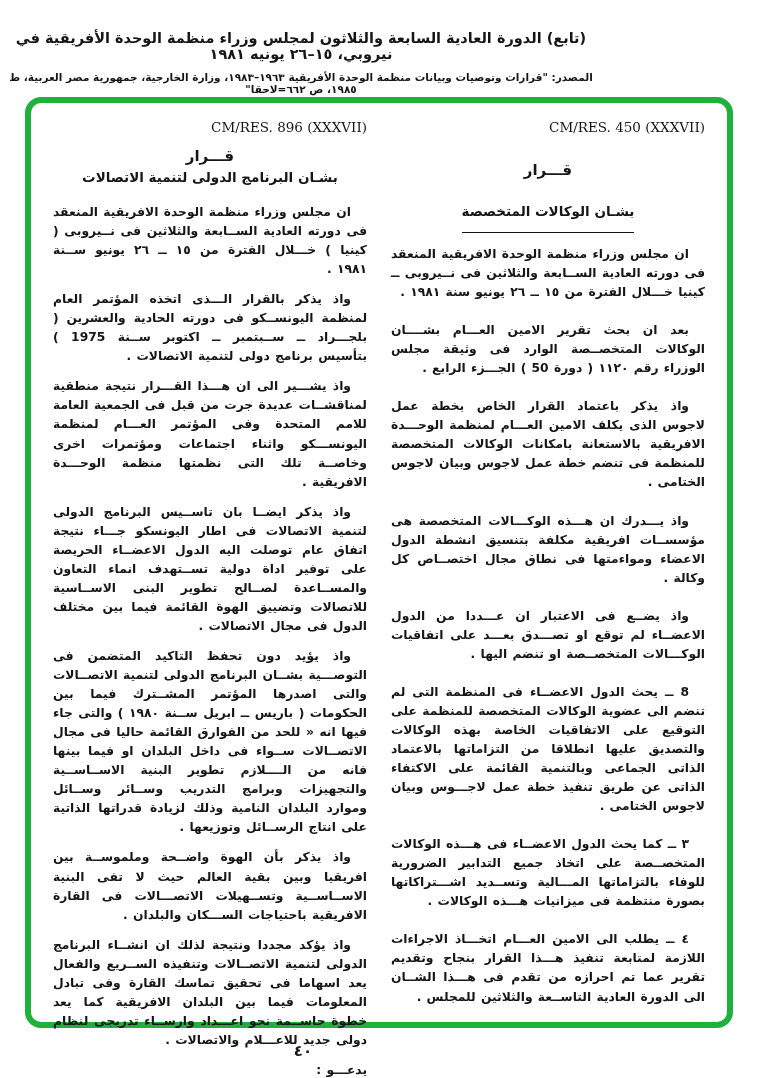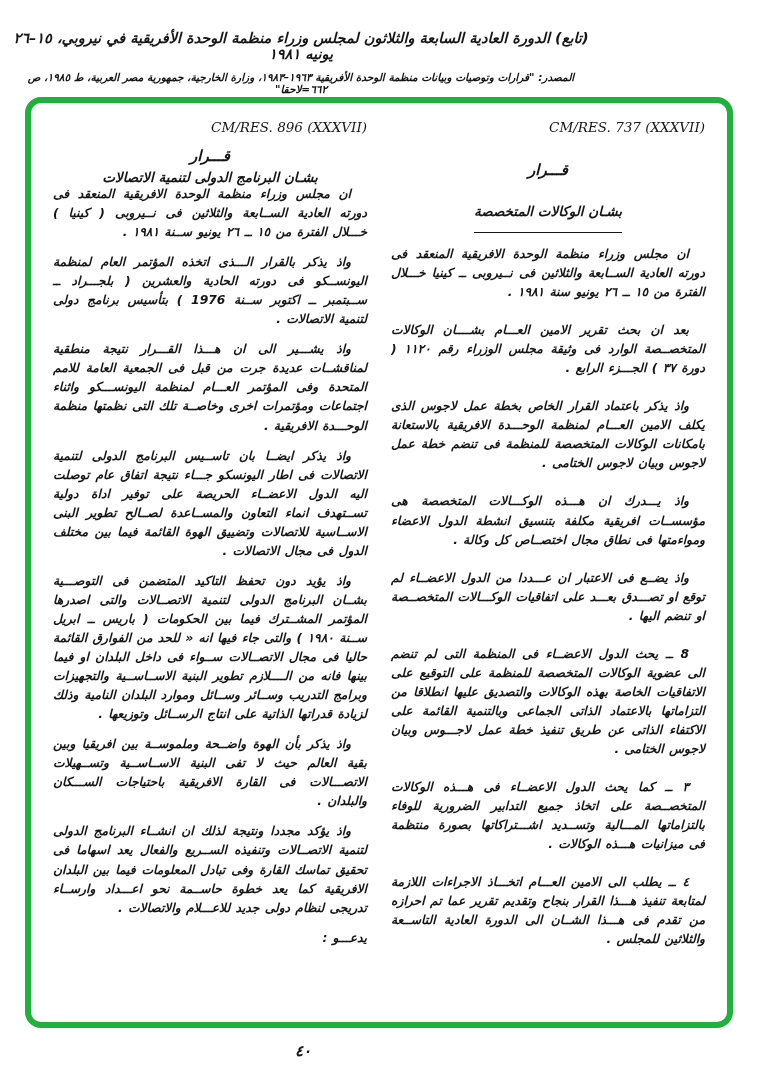--- a/index.html
+++ b/index.html
@@ -3,21 +3,21 @@
 <meta charset="utf-8">
 <style>
   * { box-sizing: border-box; margin: 0; padding: 0; }
   html, body {
     width: 758px; height: 1078px;
     background: #ffffff;
     font-family: "DejaVu Sans", sans-serif;
     color: #161616;
     overflow: hidden;
   }
-  .page { position: relative; width: 602px; height: 1078px; font-style: italic; }
+  .page { position: relative; width: 602px; height: 1078px; }
 
   
   .top-header { position: absolute; top: 30px; left: 0; right: 0; text-align: center; direction: rtl; }
   .hdr-line1 { font-size: 14.5px; font-weight: 700; letter-spacing: 0; }
   .hdr-line2 { font-size: 10.5px; font-weight: 700; margin-top: 9px; }
 
   
   .green-box {
     position: absolute;
     left: 25px; top: 97px;
@@ -52,21 +52,21 @@
   }
   .res-subtitle {
     text-align: center;
     font-size: 13.5px;
     font-weight: 700;
   }
   .col-895 .res-title    { margin-top: 26px; }
   .col-895 .res-subtitle { margin-top: 24px; margin-bottom: 26px; }
   .col-895 .res-subtitle .u { border-bottom: 1.5px solid #161616; padding-bottom: 13px; }
   .col-896 .res-title    { margin-top: 12px; }
-  .col-896 .res-subtitle { margin-top: 4px;  }
+  .col-896 .res-subtitle { margin-top: 4px;  margin-bottom: 18px; }
 
   .col p {
     font-size: 12.3px;
     font-weight: 700;
     line-height: 1.55;
     text-align: justify;
     text-indent: 16px;
     word-spacing: 1px;
   }
   .col-895 p { margin-bottom: 19px; }
@@ -89,39 +89,39 @@
 
   <div class="top-header">
     <div class="hdr-line1">(تابع) الدورة العادية السابعة والثلاثون لمجلس وزراء منظمة الوحدة الأفريقية في نيروبي، ١٥–٢٦ يونيه ١٩٨١</div>
     <div class="hdr-line2">المصدر: "قرارات وتوصيات وبيانات منظمة الوحدة الأفريقية ١٩٦٣–١٩٨٣، وزارة الخارجية، جمهورية مصر العربية، ط ١٩٨٥، ص ٦٦٢=لاحقا"</div>
   </div>
 
   <div class="green-box">
     <div class="columns">
 
       <section class="col col-895">
-        <div class="res-num">CM/RES. 737 (XXXVII)</div>
+        <div class="res-num">CM/RES. 450 (XXXVII)</div>
         <div class="res-title">قـــرار</div>
         <div class="res-subtitle"><span class="u">بشـان الوكالات المتخصصة</span></div>
         <p>ان مجلس وزراء منظمة الوحدة الافريقية المنعقد فى دورته العادية الســابعة والثلاثين فى نــيروبى ــ كينيا خـــلال الفترة من ١٥ ــ ٢٦ يونيو سنة ١٩٨١ .</p>
-        <p>بعد ان بحث تقرير الامين العـــام بشــــان الوكالات المتخصــصة الوارد فى وثيقة مجلس الوزراء رقم ١١٢٠ ( دورة ٣٧ ) الجـــزء الرابع .</p>
+        <p>بعد ان بحث تقرير الامين العـــام بشــــان الوكالات المتخصــصة الوارد فى وثيقة مجلس الوزراء رقم ١١٢٠ ( دورة 50 ) الجـــزء الرابع .</p>
         <p>واذ يذكر باعتماد القرار الخاص بخطة عمل لاجوس الذى يكلف الامين العـــام لمنظمة الوحـــدة الافريقية بالاستعانة بامكانات الوكالات المتخصصة للمنظمة فى تنضم خطة عمل لاجوس وبيان لاجوس الختامى .</p>
         <p>واذ يـــدرك ان هـــذه الوكـــالات المتخصصة هى مؤسســات افريقية مكلفة بتنسيق انشطة الدول الاعضاء ومواءمتها فى نطاق مجال اختصــاص كل وكالة .</p>
         <p>واذ يضــع فى الاعتبار ان عـــددا من الدول الاعضــاء لم توقع او تصـــدق بعـــد على اتفاقيات الوكـــالات المتخصــصة او تنضم اليها .</p>
         <p>8 ــ يحث الدول الاعضــاء فى المنظمة التى لم تنضم الى عضوية الوكالات المتخصصة للمنظمة على التوقيع على الاتفاقيات الخاصة بهذه الوكالات والتصديق عليها انطلاقا من التزاماتها بالاعتماد الذاتى الجماعى وبالتنمية القائمة على الاكتفاء الذاتى عن طريق تنفيذ خطة عمل لاجـــوس وبيان لاجوس الختامى .</p>
         <p>٣ ــ كما يحث الدول الاعضــاء فى هـــذه الوكالات المتخصــصة على اتخاذ جميع التدابير الضرورية للوفاء بالتزاماتها المـــالية وتســديد اشـــتراكاتها بصورة منتظمة فى ميزانيات هـــذه الوكالات .</p>
         <p>٤ ــ يطلب الى الامين العـــام اتخـــاذ الاجراءات اللازمة لمتابعة تنفيذ هـــذا القرار بنجاح وتقديم تقرير عما تم احرازه من تقدم فى هـــذا الشــان الى الدورة العادية التاســعة والثلاثين للمجلس .</p>
       </section>
 
       <section class="col col-896">
         <div class="res-num">CM/RES. 896 (XXXVII)</div>
         <div class="res-title">قـــرار</div>
         <div class="res-subtitle">بشـان البرنامج الدولى لتنمية الاتصالات</div>
         <p>ان مجلس وزراء منظمة الوحدة الافريقية المنعقد فى دورته العادية الســابعة والثلاثين فى نــيروبى ( كينيا ) خـــلال الفترة من ١٥ ــ ٢٦ يونيو ســنة ١٩٨١ .</p>
-        <p>واذ يذكر بالقرار الـــذى اتخذه المؤتمر العام لمنظمة اليونســكو فى دورته الحادية والعشرين ( بلجـــراد ــ ســبتمبر ــ اكتوبر ســنة 1976 ) بتأسيس برنامج دولى لتنمية الاتصالات .</p>
+        <p>واذ يذكر بالقرار الـــذى اتخذه المؤتمر العام لمنظمة اليونســكو فى دورته الحادية والعشرين ( بلجـــراد ــ ســبتمبر ــ اكتوبر ســنة 1975 ) بتأسيس برنامج دولى لتنمية الاتصالات .</p>
         <p>واذ يشـــير الى ان هـــذا القـــرار نتيجة منطقية لمناقشــات عديدة جرت من قبل فى الجمعية العامة للامم المتحدة وفى المؤتمر العـــام لمنظمة اليونســـكو واثناء اجتماعات ومؤتمرات اخرى وخاصــة تلك التى نظمتها منظمة الوحـــدة الافريقية .</p>
         <p>واذ يذكر ايضــا بان تاســيس البرنامج الدولى لتنمية الاتصالات فى اطار اليونسكو جـــاء نتيجة اتفاق عام توصلت اليه الدول الاعضــاء الحريصة على توفير اداة دولية تســتهدف انماء التعاون والمســاعدة لصــالح تطوير البنى الاســاسية للاتصالات وتضييق الهوة القائمة فيما بين مختلف الدول فى مجال الاتصالات .</p>
         <p>واذ يؤيد دون تحفظ التاكيد المتضمن فى التوصـــية بشــان البرنامج الدولى لتنمية الاتصــالات والتى اصدرها المؤتمر المشــترك فيما بين الحكومات ( باريس ــ ابريل ســنة ١٩٨٠ ) والتى جاء فيها انه « للحد من الفوارق القائمة حاليا فى مجال الاتصــالات ســواء فى داخل البلدان او فيما بينها فانه من الــــلازم تطوير البنية الاســاســية والتجهيزات وبرامج التدريب وســائر وســائل وموارد البلدان النامية وذلك لزيادة قدراتها الذاتية على انتاج الرســائل وتوزيعها .</p>
         <p>واذ يذكر بأن الهوة واضــحة وملموســة بين افريقيا وبين بقية العالم حيث لا تفى البنية الاســاســية وتســهيلات الاتصـــالات فى القارة الافريقية باحتياجات الســـكان والبلدان .</p>
         <p>واذ يؤكد مجددا ونتيجة لذلك ان انشــاء البرنامج الدولى لتنمية الاتصــالات وتنفيذه الســريع والفعال يعد اسهاما فى تحقيق تماسك القارة وفى تبادل المعلومات فيما بين البلدان الافريقية كما يعد خطوة حاســمة نحو اعـــداد وارســاء تدريجى لنظام دولى جديد للاعـــلام والاتصالات .</p>
         <p class="call">يدعـــو :</p>
 
       </section>
 
     </div>

